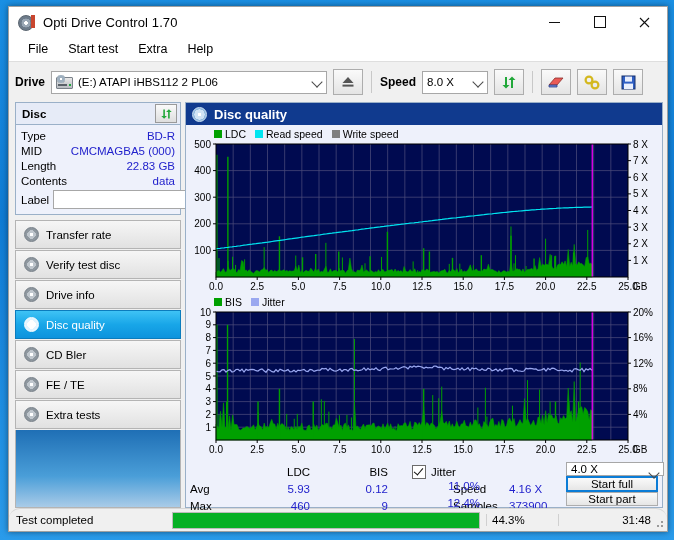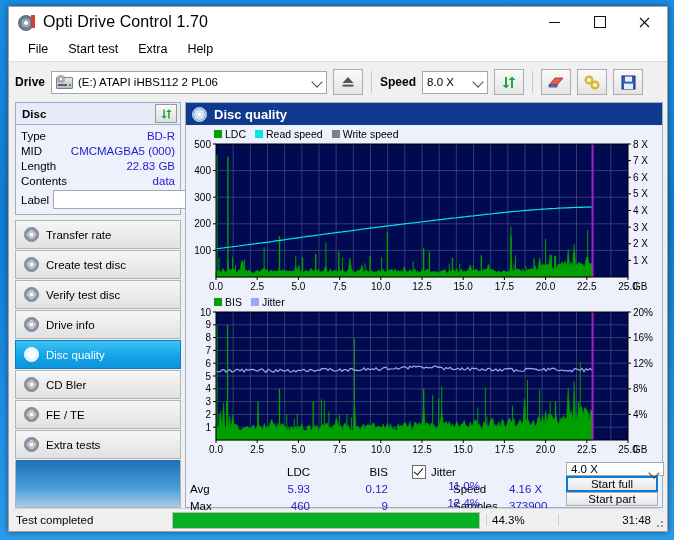--- a/index.html
+++ b/index.html
@@ -17,21 +17,21 @@
   }
   
   .titlebar{height:30px;background:#ffffff;display:flex;align-items:center;position:relative;flex:none;}
   .tb-icon{width:18px;height:16px;margin-left:8px;position:relative;flex:none;}
   .tb-icon .disc{
     position:absolute;left:1px;top:1px;width:14px;height:14px;border-radius:50%;
     background:radial-gradient(circle at 50% 50%,#ffffff 0 18%,#9aa7b5 19% 45%,#6d7b8a 46% 78%,#4e5b68 79% 100%);
     border:1px solid #59646f;
   }
   .tb-icon .mark{position:absolute;right:0;top:1px;width:4px;height:13px;background:#c8462f;}
-  .tb-title{font-size:16px;color:#000;margin-left:8px;letter-spacing:.1px;}
+  .tb-title{font-size:13px;color:#000;margin-left:8px;letter-spacing:.1px;}
   .tb-buttons{position:absolute;right:0;top:0;height:30px;display:flex;}
   .tb-btn{width:45px;height:30px;display:flex;align-items:center;justify-content:center;font-size:13px;color:#111;}
   .glyph-min{display:block;width:11px;height:1px;background:#111;}
   .glyph-max{display:block;width:10px;height:10px;border:1px solid #111;}
   
   .menubar{height:24px;background:#ffffff;display:flex;align-items:center;padding-left:10px;gap:2px;flex:none;border-bottom:1px solid #dedede;}
   .menu-item{font-size:12.5px;color:#000;padding:3px 9px;}
   
   .drivebar{height:40px;background:#f0f0f0;display:flex;align-items:center;flex:none;padding:0 6px;gap:6px;}
   .lbl-bold{font-size:12px;font-weight:bold;color:#000;}
@@ -256,24 +256,20 @@
               <span class="cd-glyph"></span>
             </div>
           </div>
         </div>
       </div>
 
       <div class="navlist">
         <div class="navitem">
           <span class="nav-ico"></span>
           <span>Transfer rate</span>
-        </div>
-        <div class="navitem">
-          <span class="nav-ico"></span>
-          <span>Create test disc</span>
         </div>
         <div class="navitem">
           <span class="nav-ico"></span>
           <span>Verify test disc</span>
         </div>
         <div class="navitem">
           <span class="nav-ico"></span>
           <span>Drive info</span>
         </div>
         <div class="navitem active">

